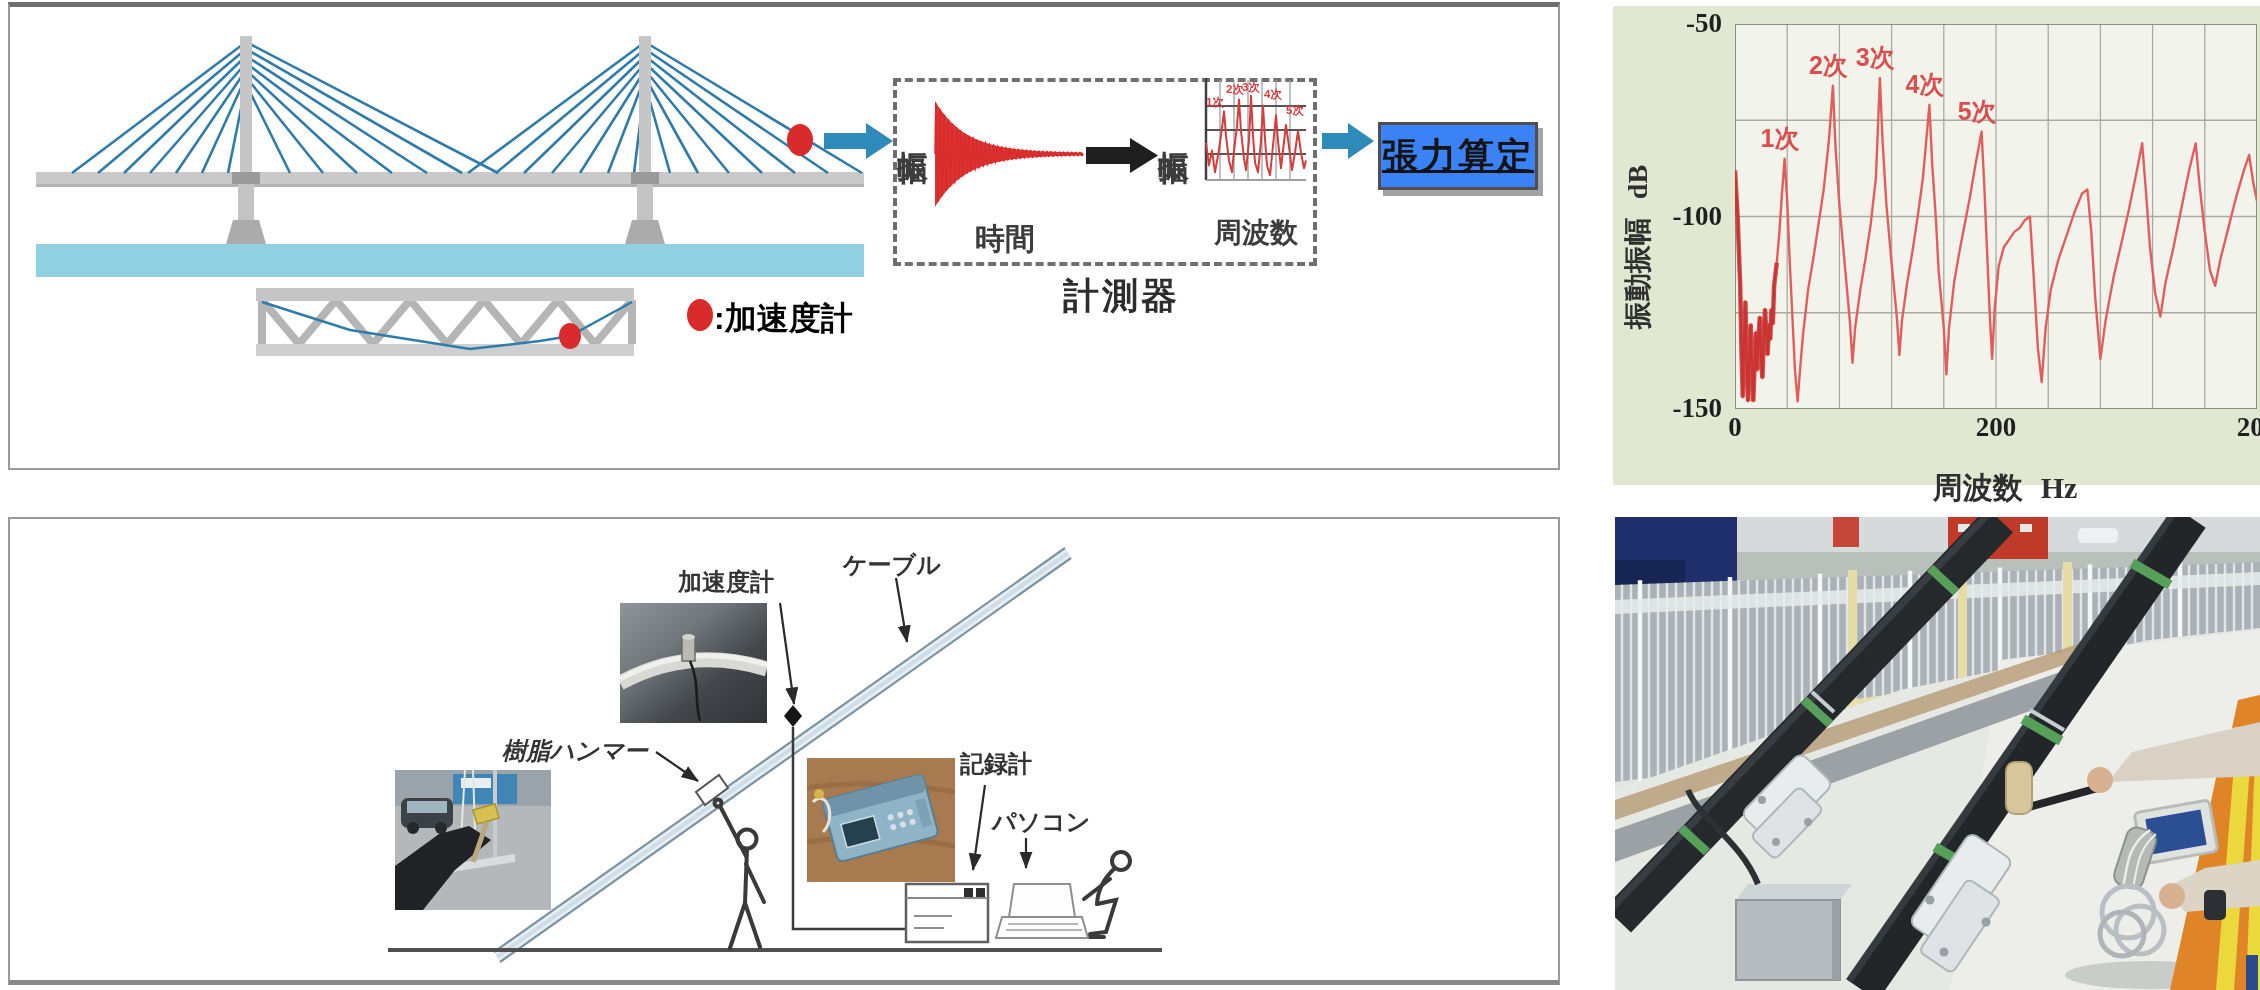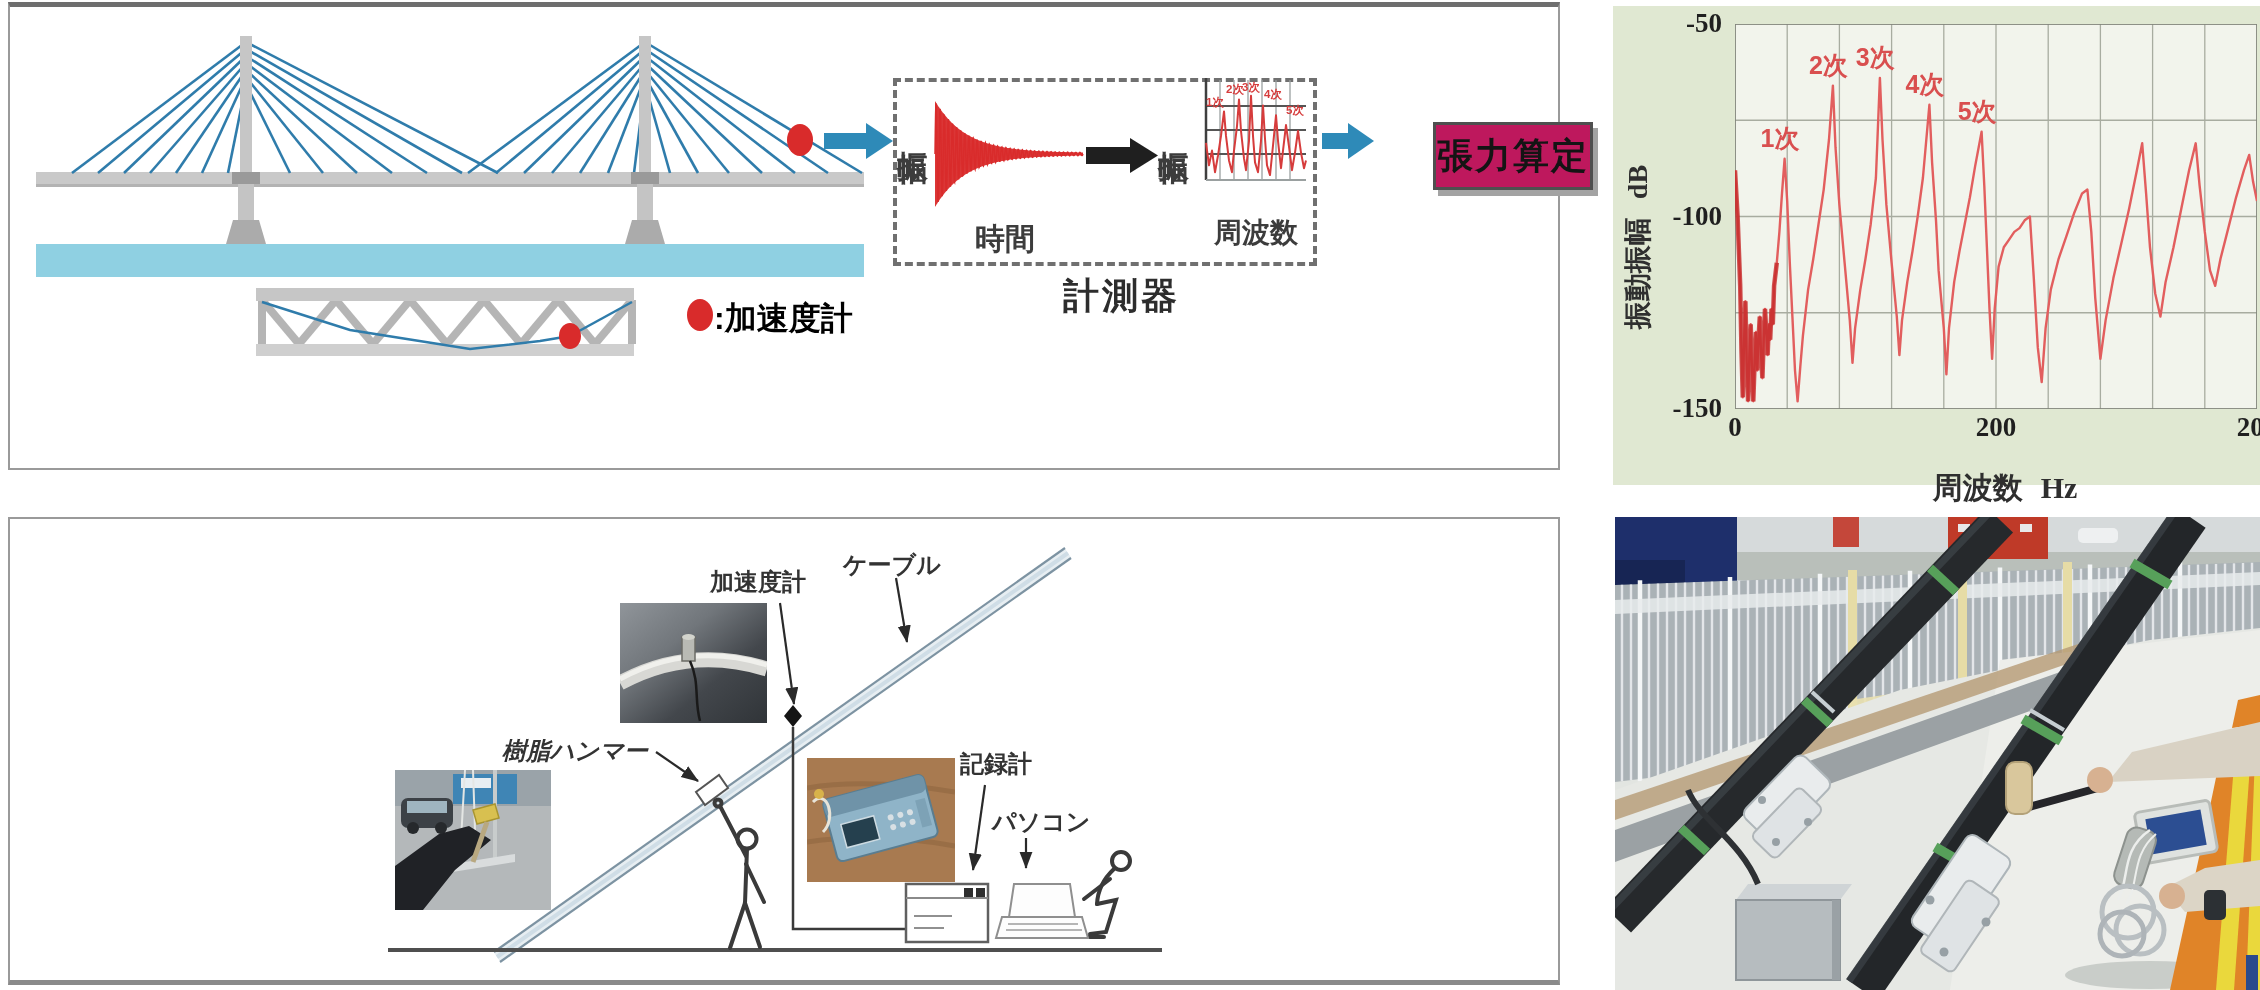--- a/index.html
+++ b/index.html
@@ -14,31 +14,31 @@
   .txt{position:absolute;z-index:8;color:#3c3c3c;font-weight:700;white-space:nowrap;}
   .vtext{writing-mode:vertical-rl;text-orientation:upright;letter-spacing:3px;font-size:31px;line-height:1;}
   #lbl-amp-time{left:897px;top:126px;}
   #lbl-amp-freq{left:1158px;top:126px;}
   #lbl-time{left:940px;top:219px;width:130px;text-align:center;font-size:30px;}
   #lbl-freq-mini{left:1196px;top:214px;width:120px;text-align:center;font-size:28px;}
   #lbl-instrument{left:1030px;top:272px;width:150px;text-align:right;font-size:36px;color:#2d2d2d;letter-spacing:3px;}
   #legend-text{left:714px;top:297px;font-size:32px;color:#000000;}
   #dashed-box{position:absolute;left:893px;top:78px;width:424px;height:188px;z-index:4;
               border:4px dashed #707070;box-sizing:border-box;background:transparent;}
-  #result-box{position:absolute;left:1433px;top:122px;width:154px;height:62px;z-index:8;
-              background:#be185d;border:3px solid #4f4f4f;box-shadow:5px 6px 0 #a3a3a3;
+  #result-box{position:absolute;left:1378px;top:122px;width:154px;height:62px;z-index:8;
+              background:#3b82f6;border:3px solid #4f4f4f;box-shadow:5px 6px 0 #a3a3a3;
               display:flex;align-items:center;justify-content:center;
-              font-size:36px;font-weight:700;color:#141414;letter-spacing:2px;}
+              font-size:36px;font-weight:700;color:#141414;letter-spacing:2px;text-decoration:underline;}
   #steps-bar{position:absolute;left:34px;top:371px;width:1498px;height:64px;z-index:8;
              box-sizing:border-box;border:2px solid #8c8c8c;border-top:5px solid #6f6f6f;background:#fefefe;
              display:flex;align-items:center;padding-left:12px;
              font-size:31px;font-weight:700;color:#191919;white-space:nowrap;}
   .setup-lbl{font-size:24px;color:#333;}
   #lbl-cable{left:843px;top:549px;}
-  #lbl-accel{left:710px;top:566px;}
+  #lbl-accel{left:678px;top:566px;}
   #lbl-hammer{left:502px;top:735px;font-style:italic;}
   #lbl-recorder{left:960px;top:748px;}
   #lbl-pc{left:992px;top:806px;}
   .inset{position:absolute;z-index:6;overflow:hidden;}
   #inset-accel{left:620px;top:603px;width:147px;height:120px;}
   #inset-hammer{left:395px;top:770px;width:156px;height:140px;}
   #inset-recorder{left:807px;top:758px;width:148px;height:124px;}
   #spectrum-svg{position:absolute;left:1735px;top:24px;z-index:6;}
   #mini-svg{position:absolute;left:1198px;top:76px;z-index:6;}
   #wave-svg{position:absolute;left:933px;top:92px;z-index:6;}

